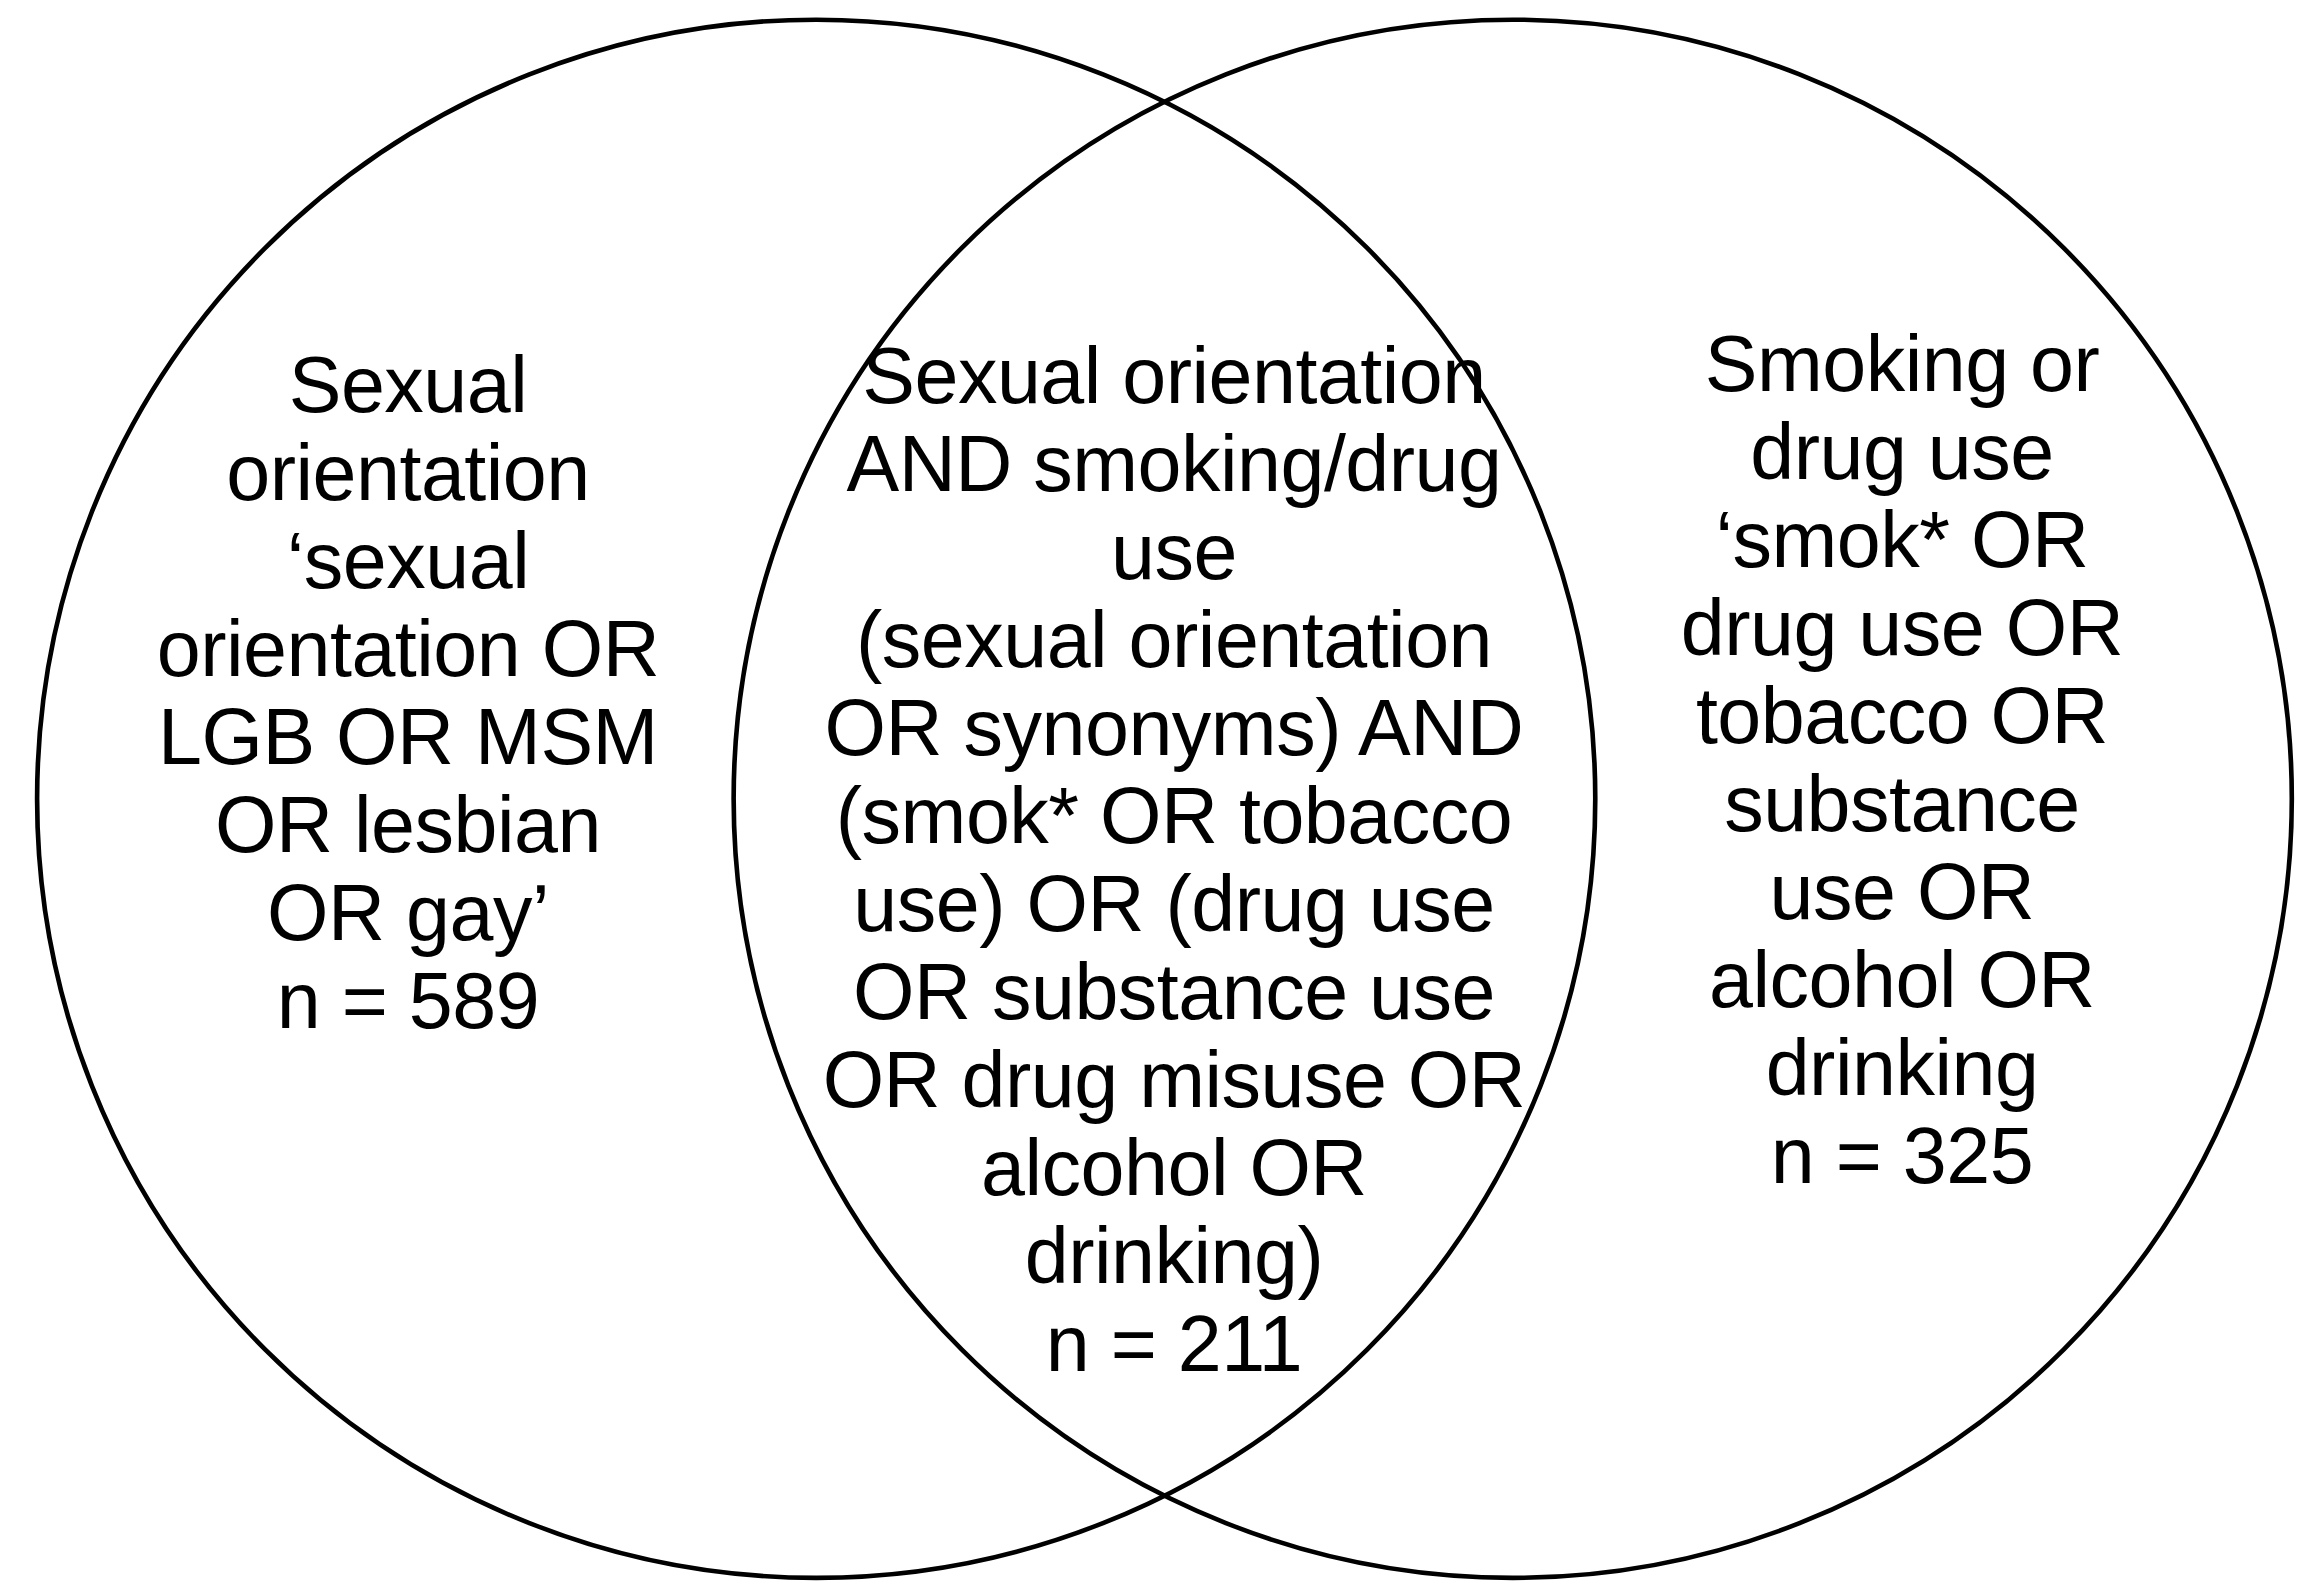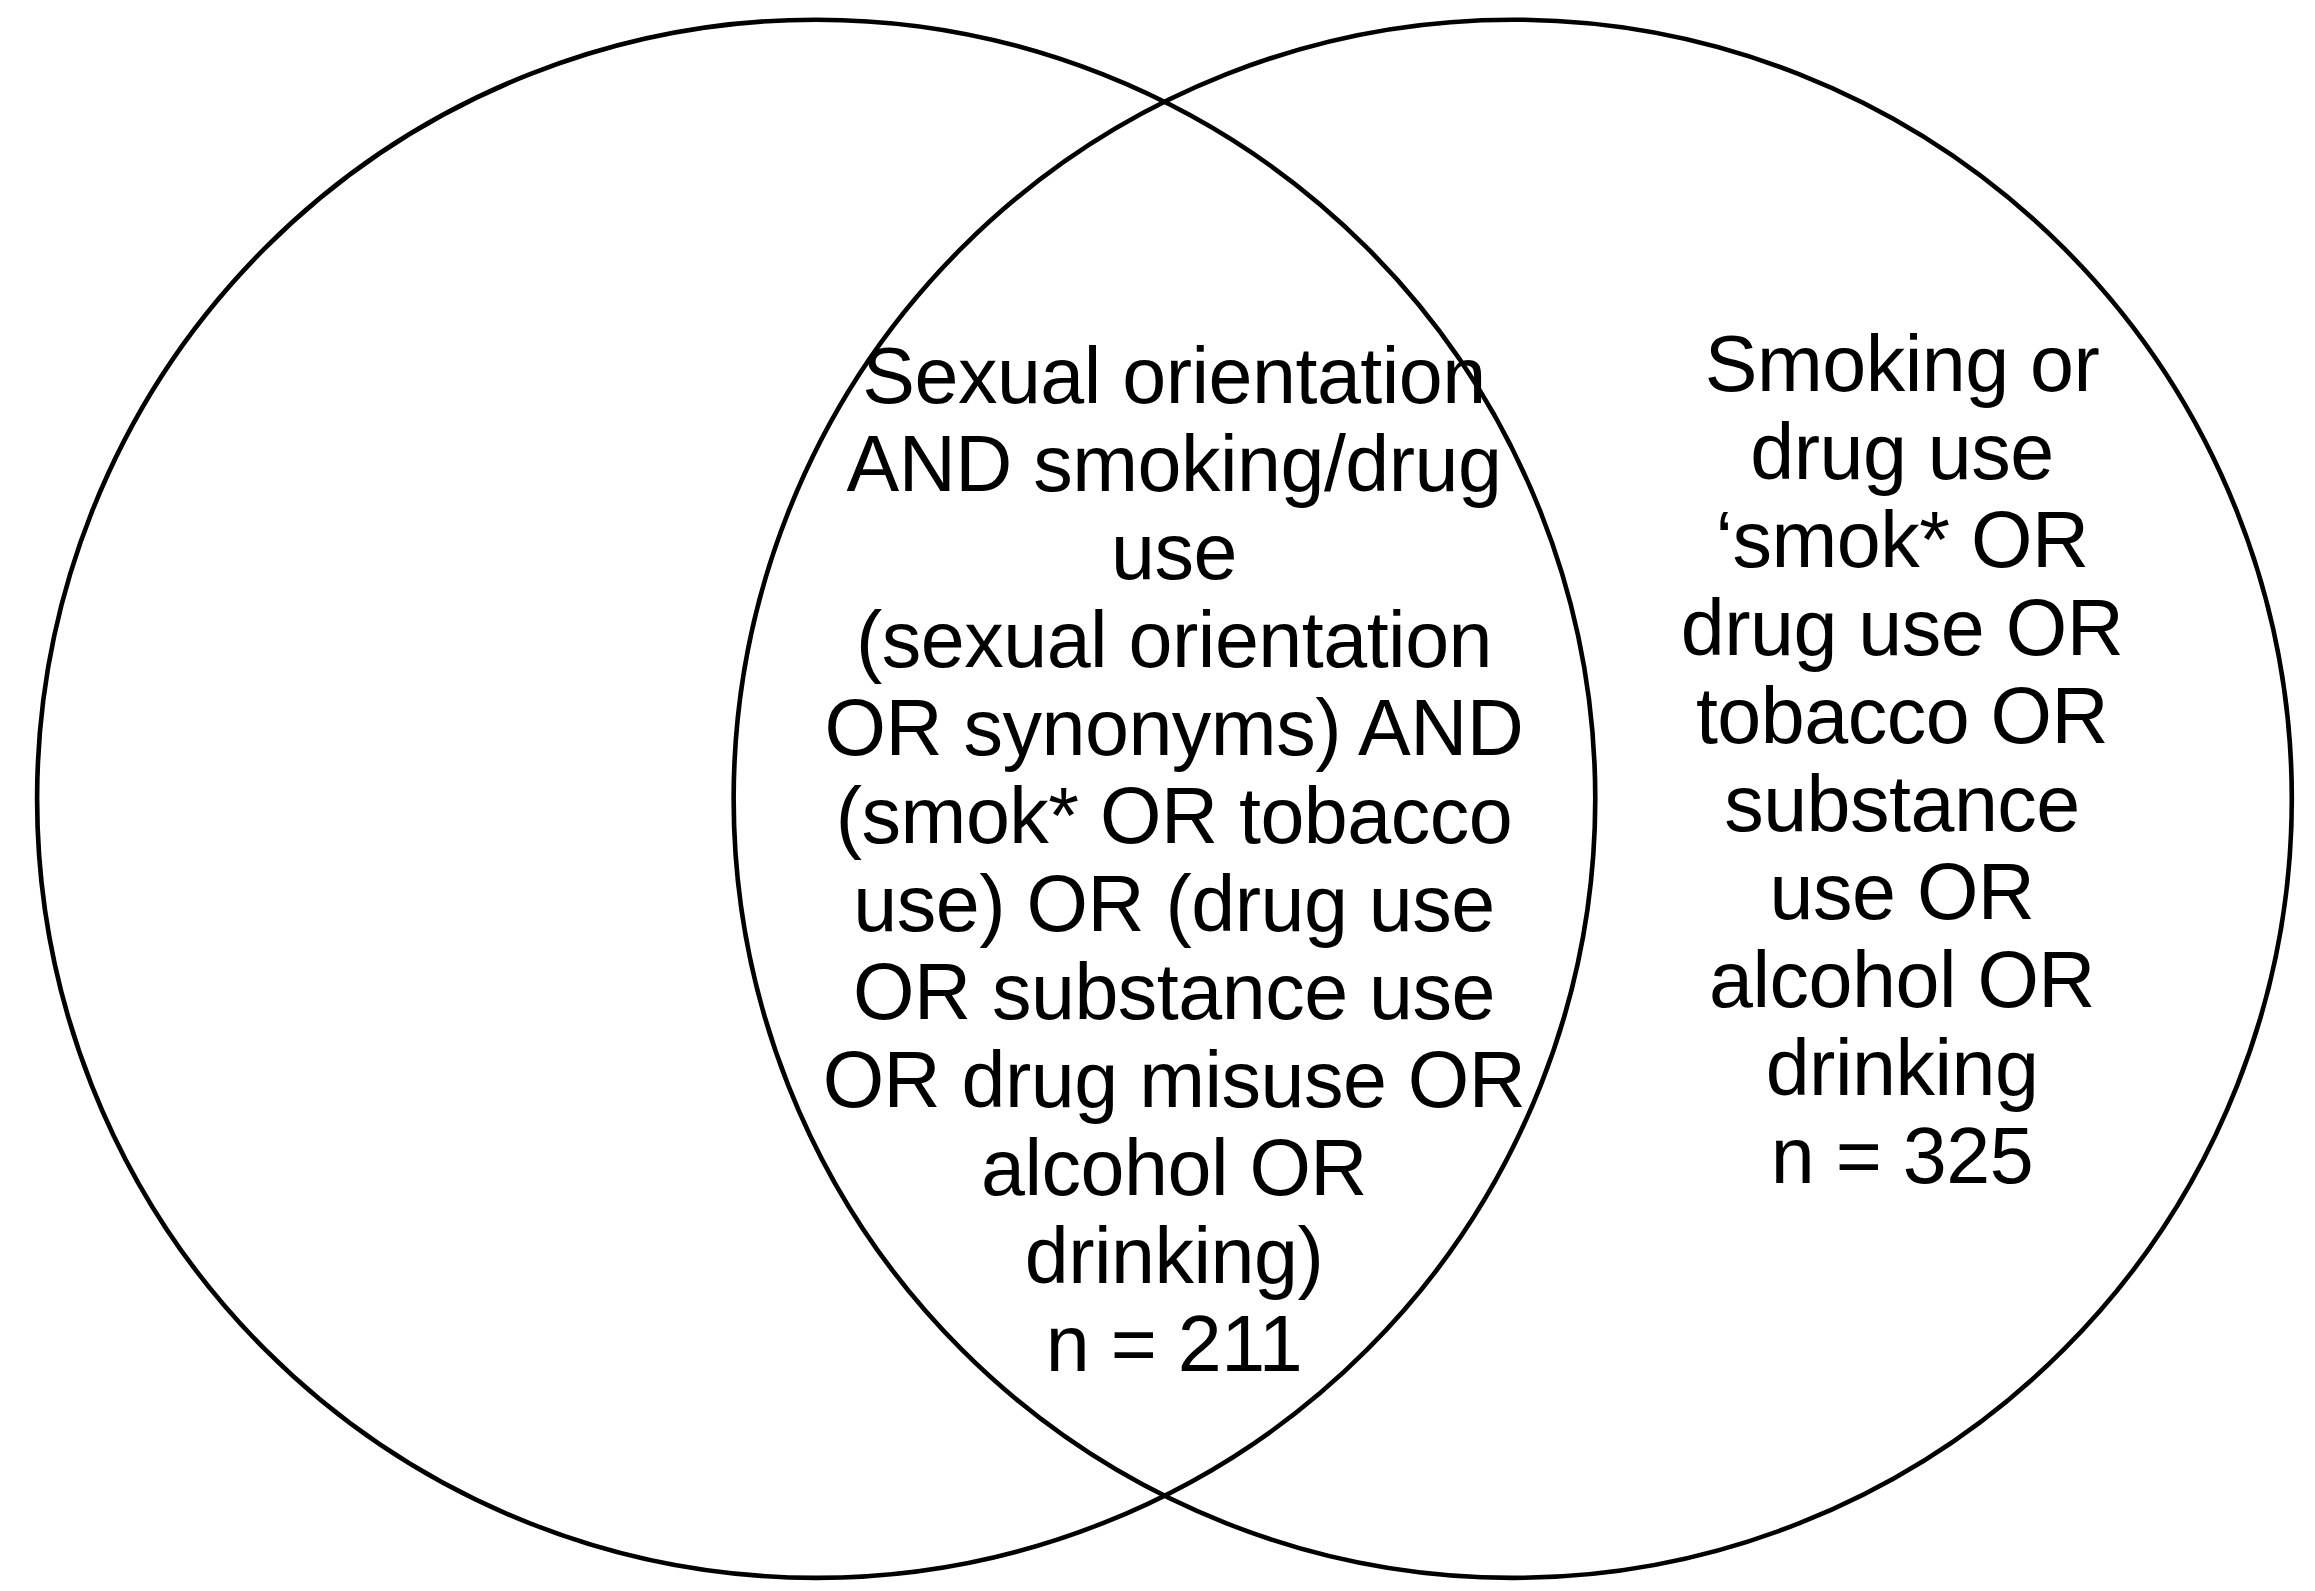--- a/index.html
+++ b/index.html
@@ -52,20 +52,28 @@
 </head>
 <body>
 
 <div id="stage">
 
   <svg id="venn-svg" viewBox="0 0 2496 1716" xmlns="http://www.w3.org/2000/svg">
     <circle cx="880" cy="861" r="840" fill="#ffffff" stroke="#000000" stroke-width="5"></circle>
     <circle cx="1631" cy="861" r="840" fill="none" stroke="#000000" stroke-width="5"></circle>
   </svg>
 
+  <div class="venn-label" id="label-left">Sexual
+orientation
+‘sexual
+orientation OR
+LGB OR MSM
+OR lesbian
+OR gay’
+n = 589</div>
 
   <div class="venn-label" id="label-center">Sexual orientation
 AND smoking/drug
 use
 (sexual orientation
 OR synonyms) AND
 (smok* OR tobacco
 use) OR (drug use
 OR substance use
 OR drug misuse OR

